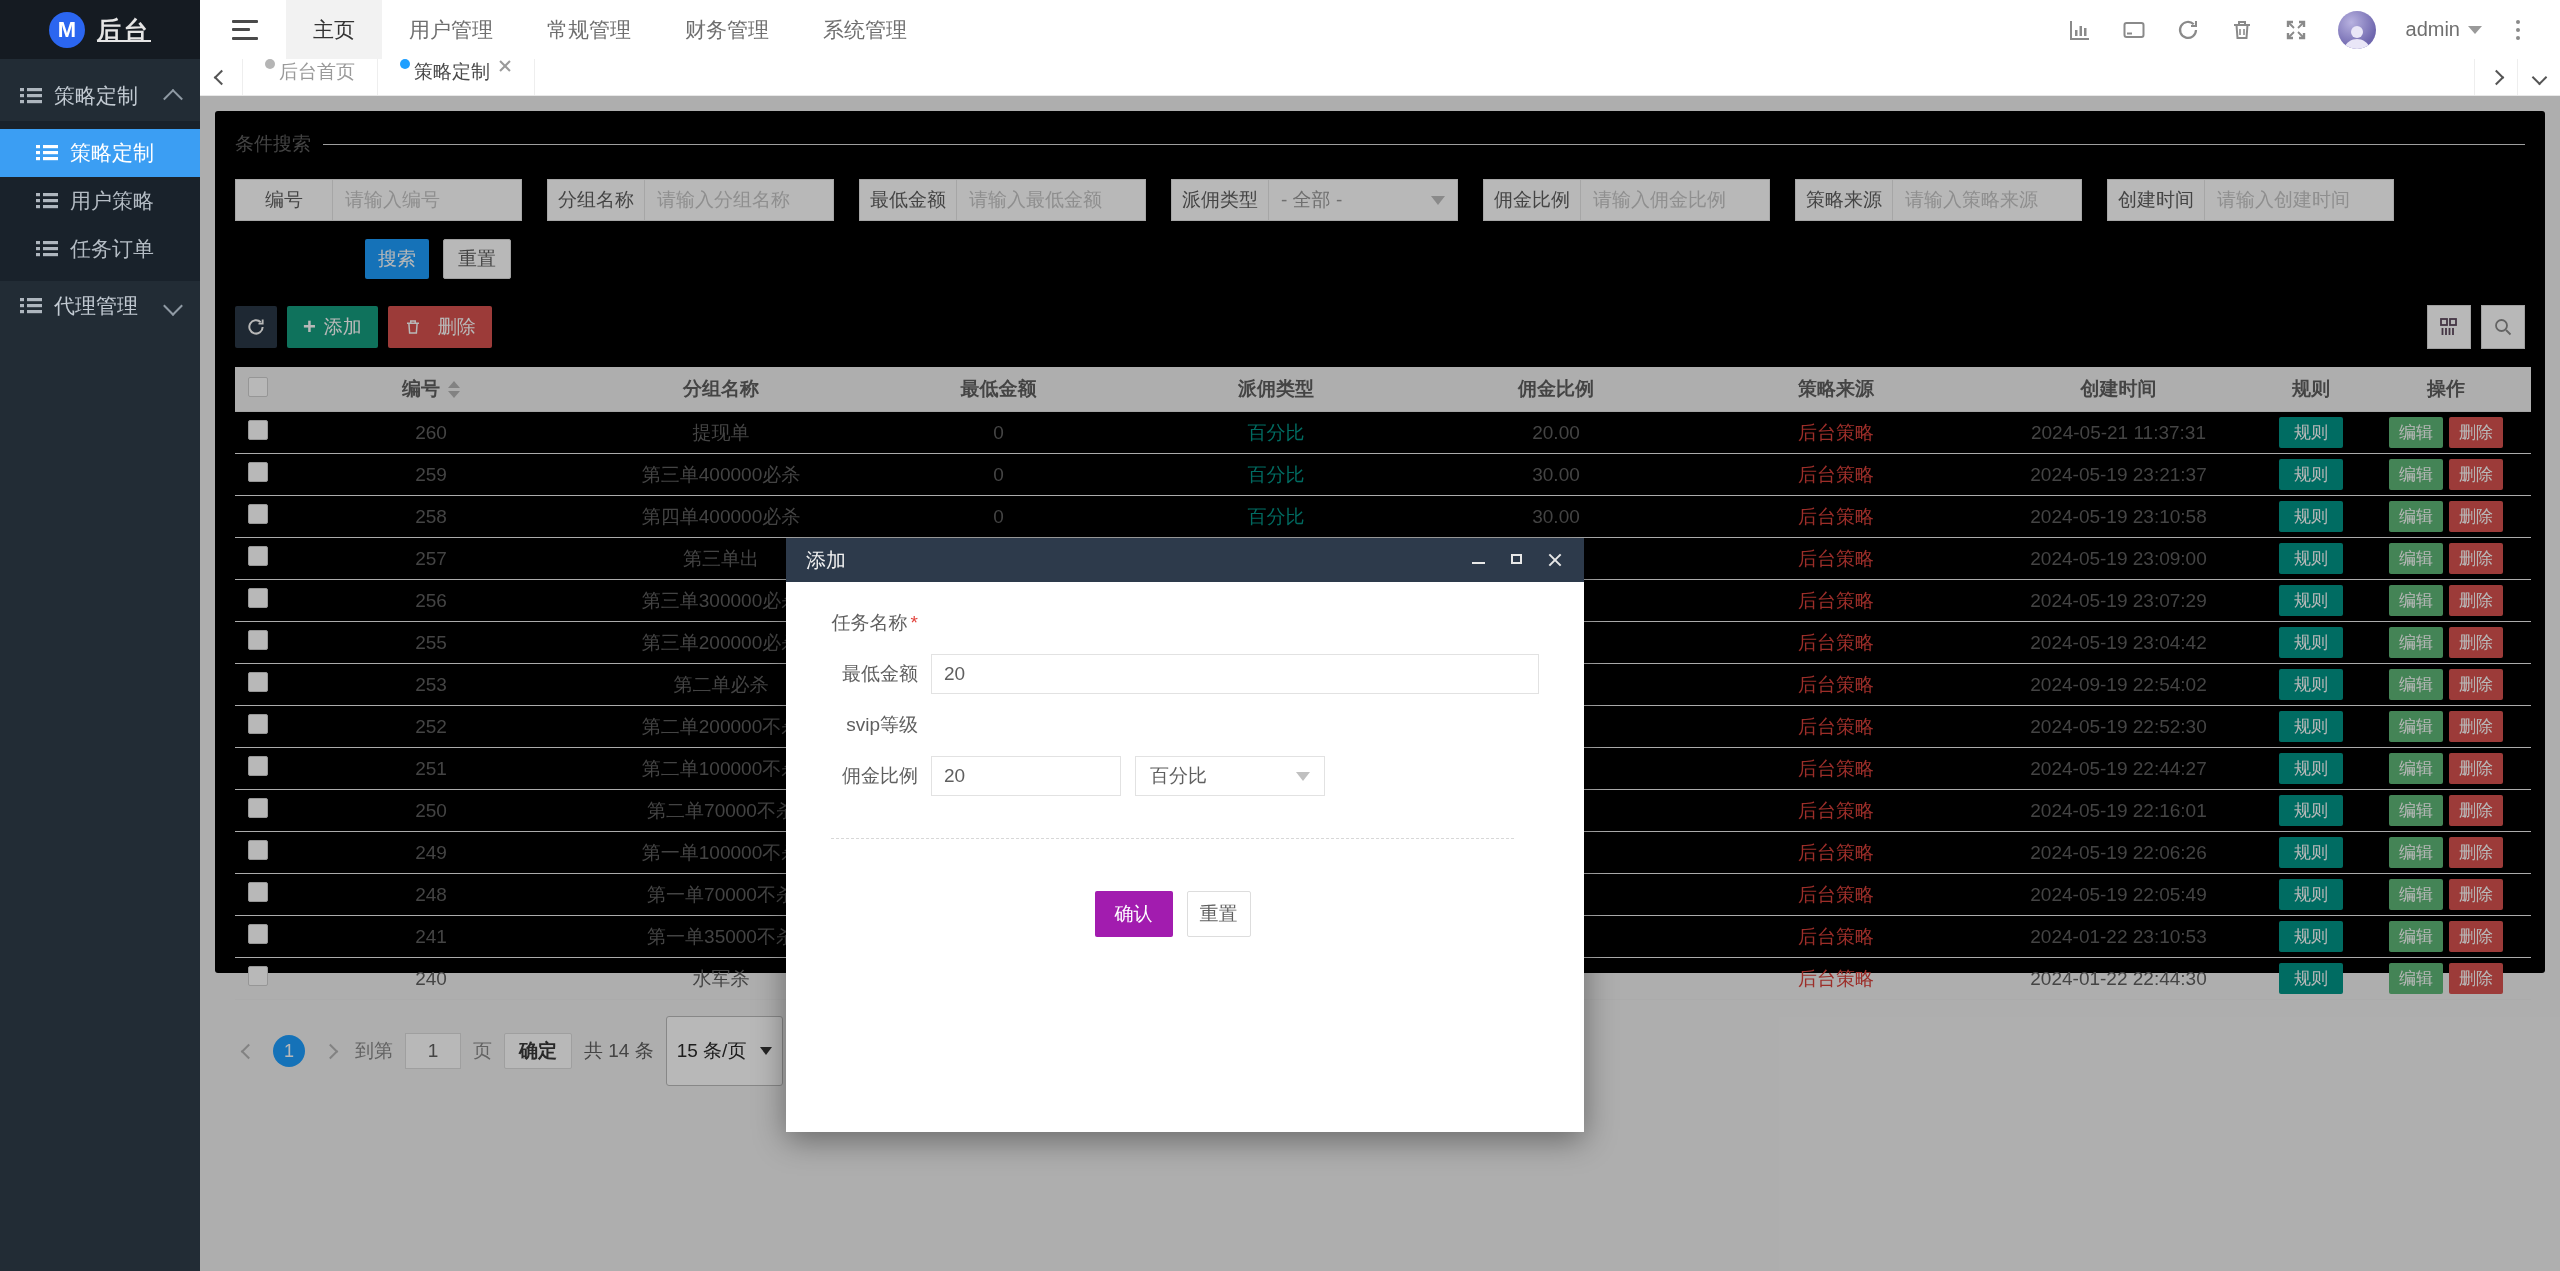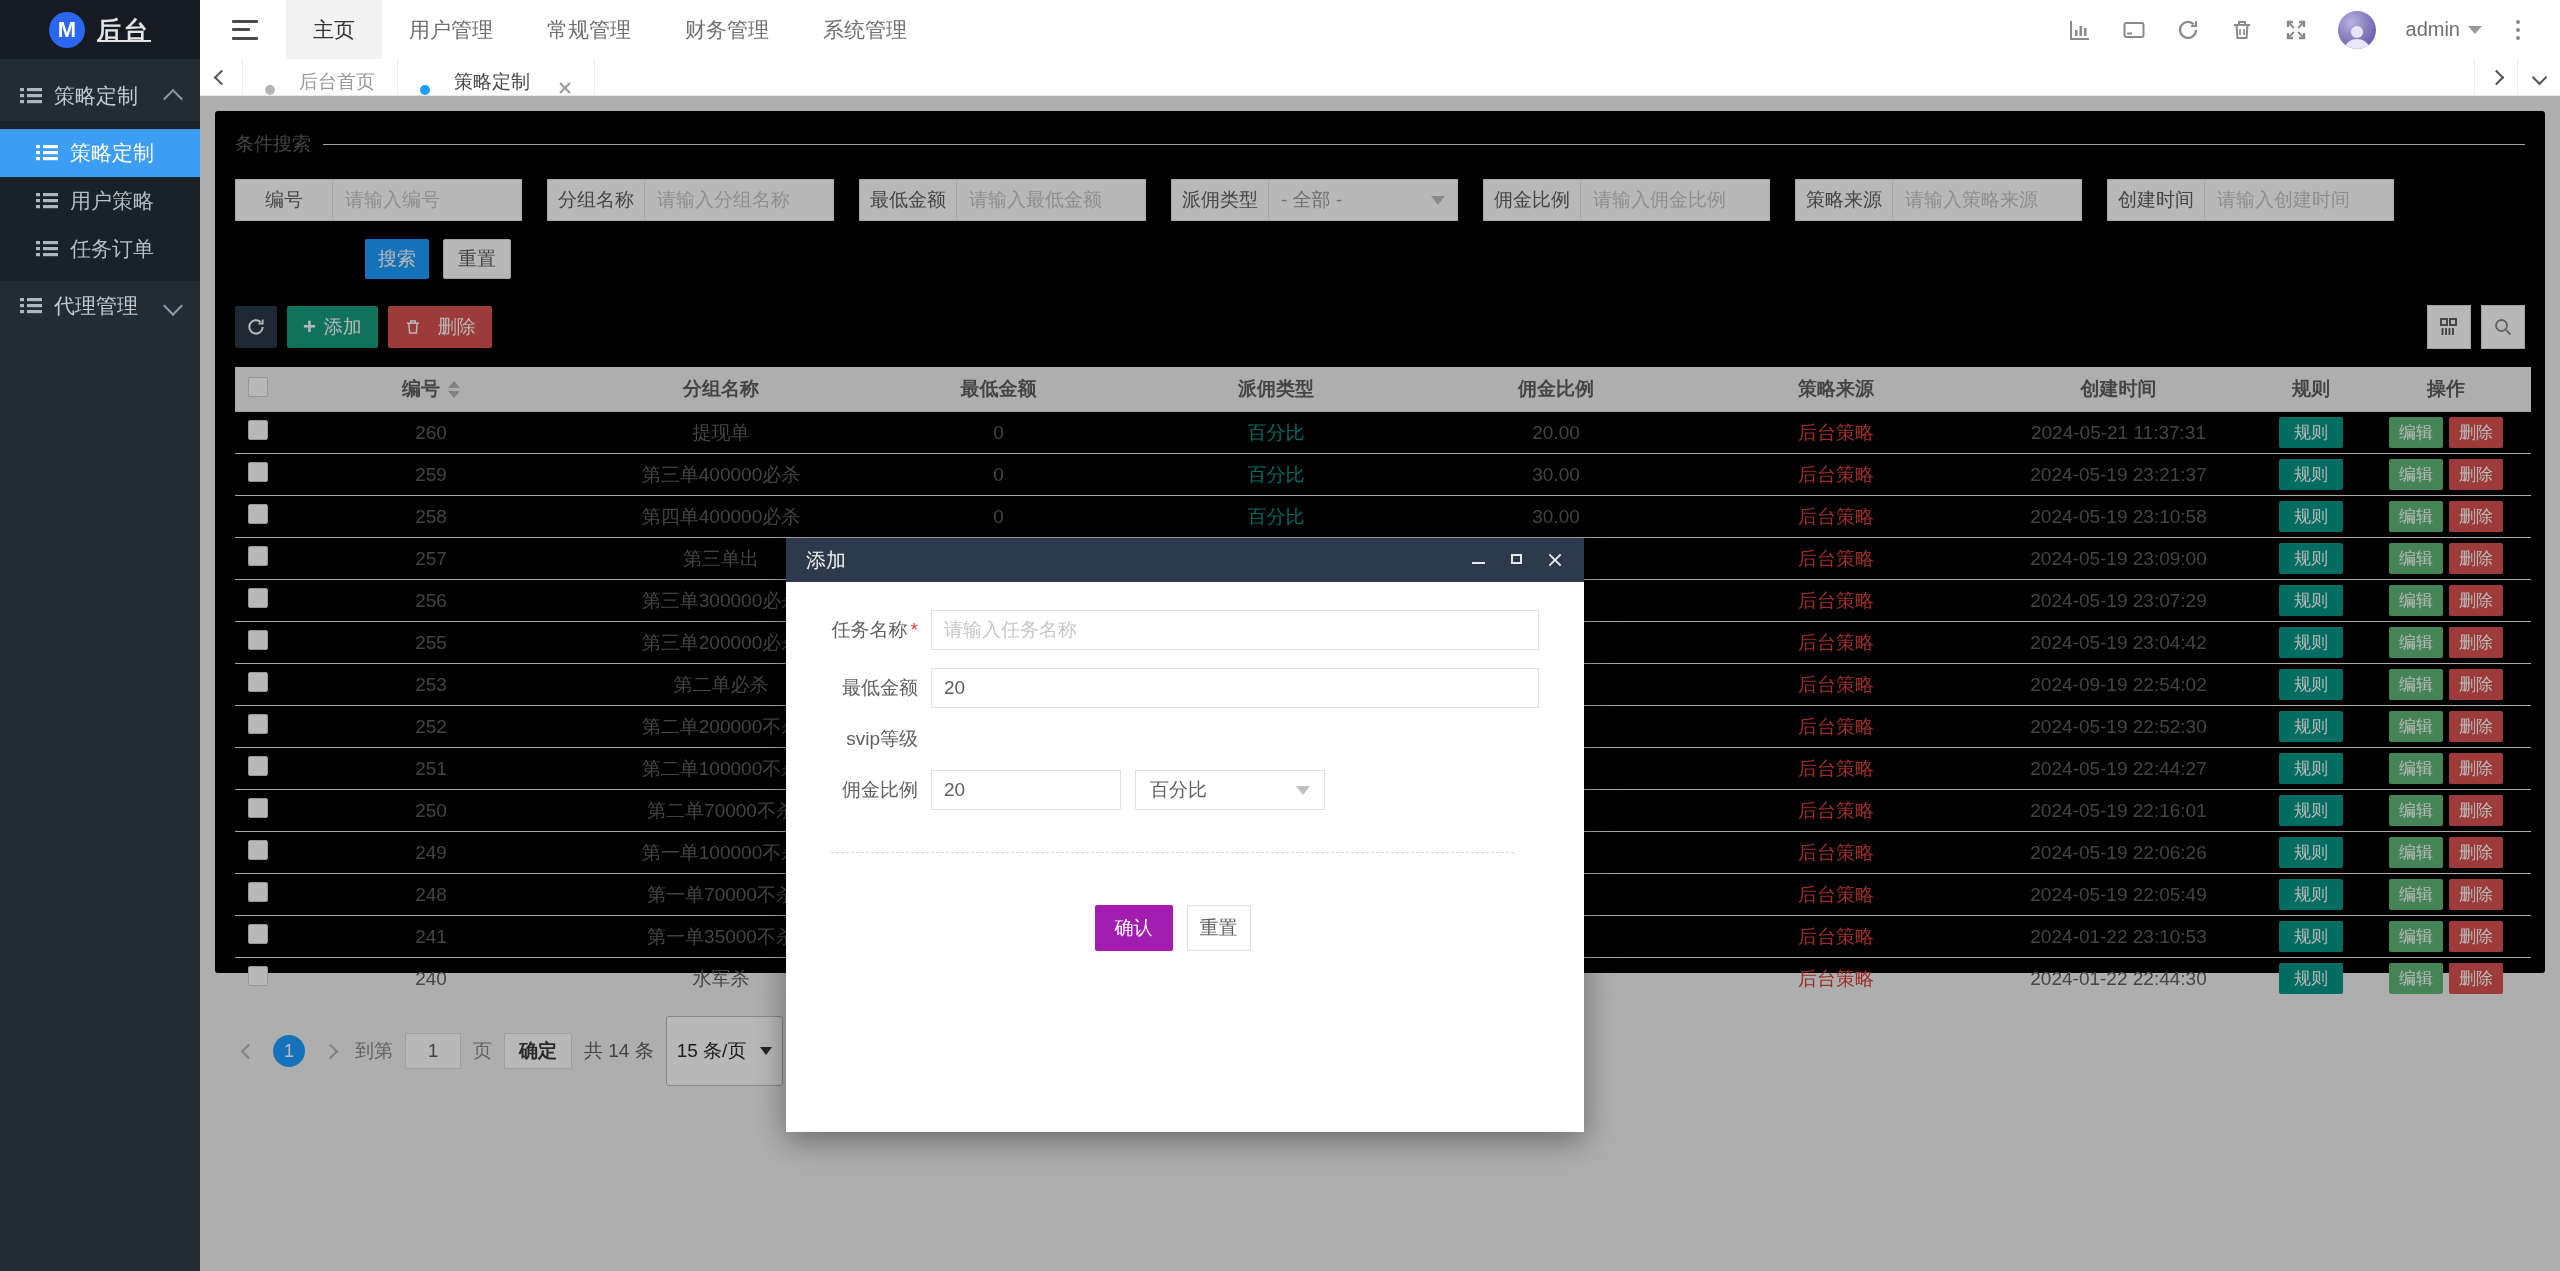--- a/index.html
+++ b/index.html
@@ -45,21 +45,21 @@
   
   .tabsbar{position:absolute;left:200px;top:59px;right:0;height:36px;background:#fff;z-index:20;
       display:flex;align-items:stretch;border-bottom:1px solid #e8e8e8;}
   .tb-btn{width:42px;display:flex;align-items:center;justify-content:center;cursor:pointer;}
   .tb-btn.left{border-right:1px solid #eee;}
   .tb-btn.rline{border-left:1px solid #eee;}
   .tb-chev{width:9px;height:9px;border-right:2px solid #555;border-bottom:2px solid #555;display:inline-block;}
   .tb-chev.l{transform:rotate(135deg);}
   .tb-chev.r{transform:rotate(-45deg);}
   .tb-chev.d{transform:rotate(45deg);}
-  .tab{display:flex;align-items:flex-end;gap:24px;padding:0 22px;border-right:1px solid #eee;font-size:19px;cursor:pointer;}
+  .tab{display:flex;align-items:flex-start;gap:4px;padding:0 22px;border-right:1px solid #eee;font-size:19px;cursor:pointer;}
   .tab .dot{width:10px;height:10px;border-radius:50%;background:#b5b5b5;}
   .tab.active .dot{background:#1E9FFF;}
   .tab{color:#9a9a9a;}
   .tab.active{color:#4a4a4a;}
   .tab-x{position:relative;width:14px;height:14px;margin-left:4px;}
   .tab-x i{position:absolute;left:0;top:6px;width:14px;height:2px;background:#9a9a9a;}
   .tab-x i:first-child{transform:rotate(45deg);}
   .tab-x i:last-child{transform:rotate(-45deg);}
   .tabspace{flex:1;}
 
@@ -685,21 +685,20 @@
           </span>
         <span class="mc mc-close">
             <i></i>
             <i></i>
           </span>
       </span>
     </div>
     <div class="modal-body">
       <div class="mrow">
         <div class="mlabel"><span>任务名称</span><span class="req">*</span></div>
-        <input class="minput wide" placeholder="请输入任务名称" style="">
       </div>
       <div class="mrow">
         <div class="mlabel">最低金额</div>
         <input class="minput wide" value="20" style="">
       </div>
       <div class="mrow">
         <div class="mlabel">svip等级</div>
       </div>
       <div class="mrow">
         <div class="mlabel">佣金比例</div>

